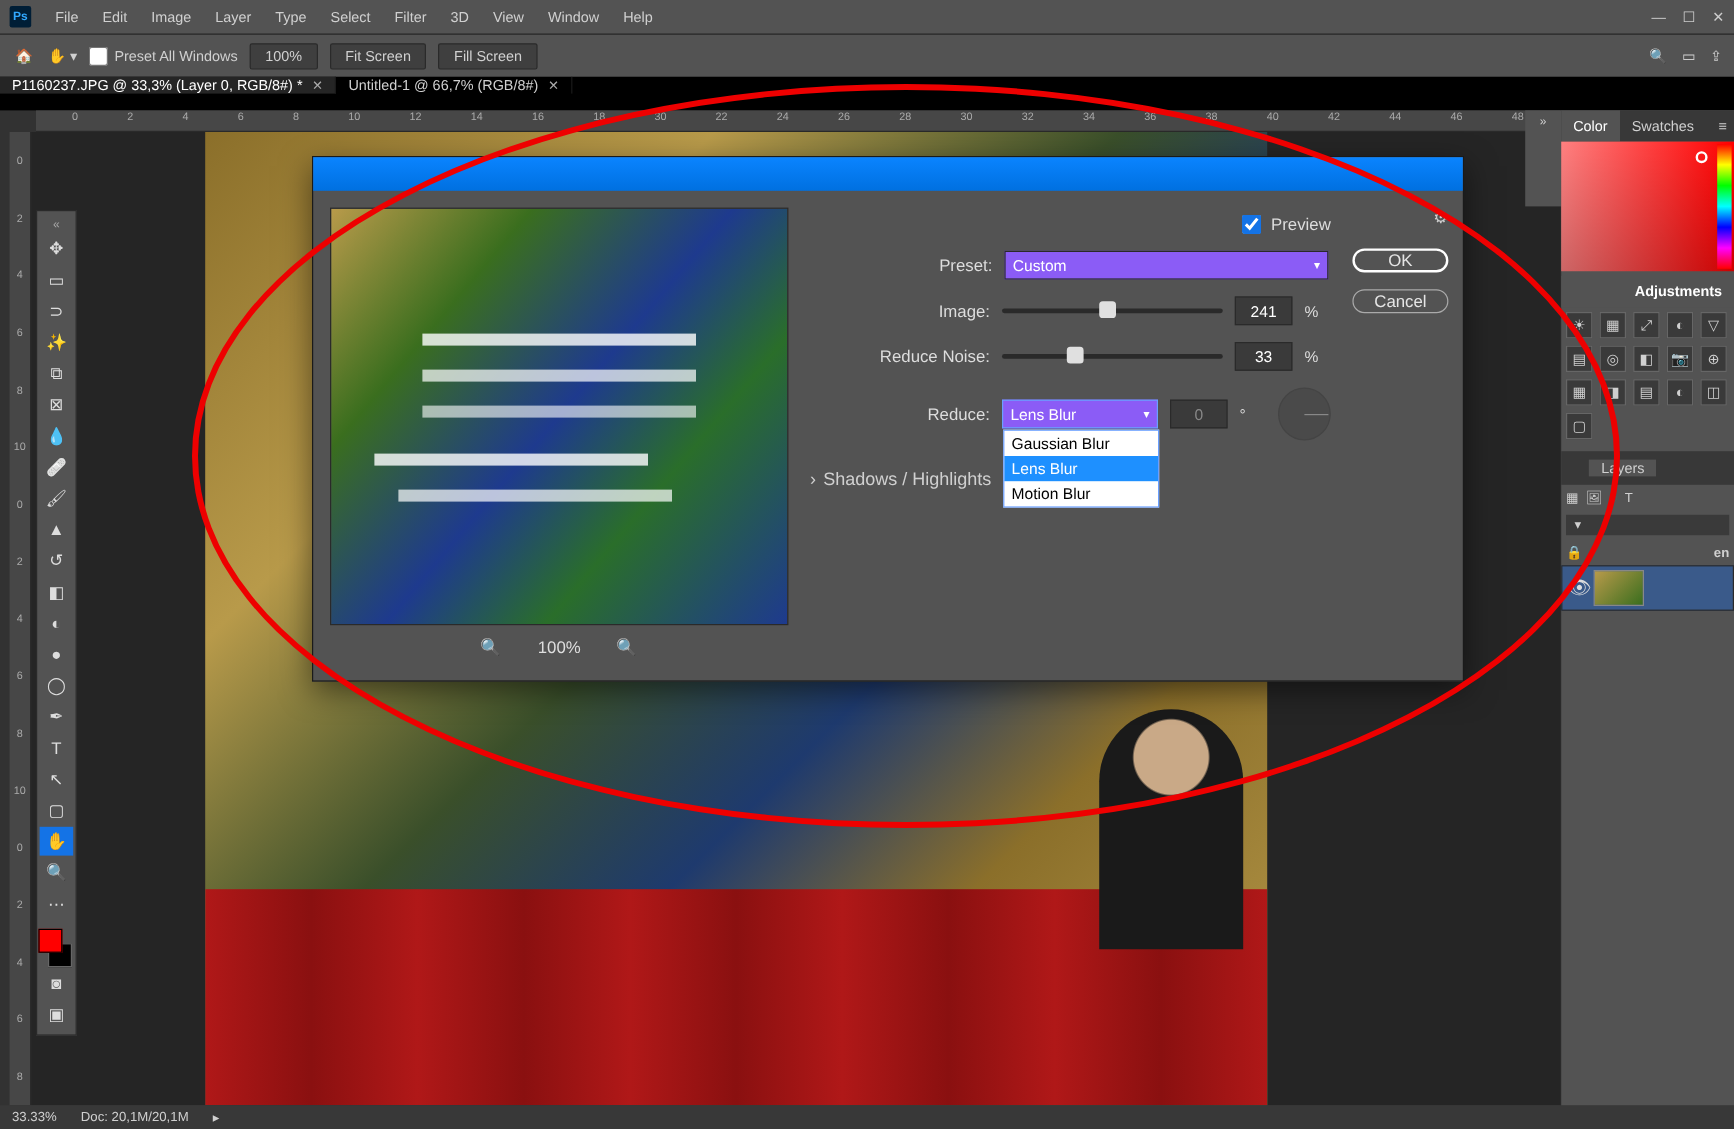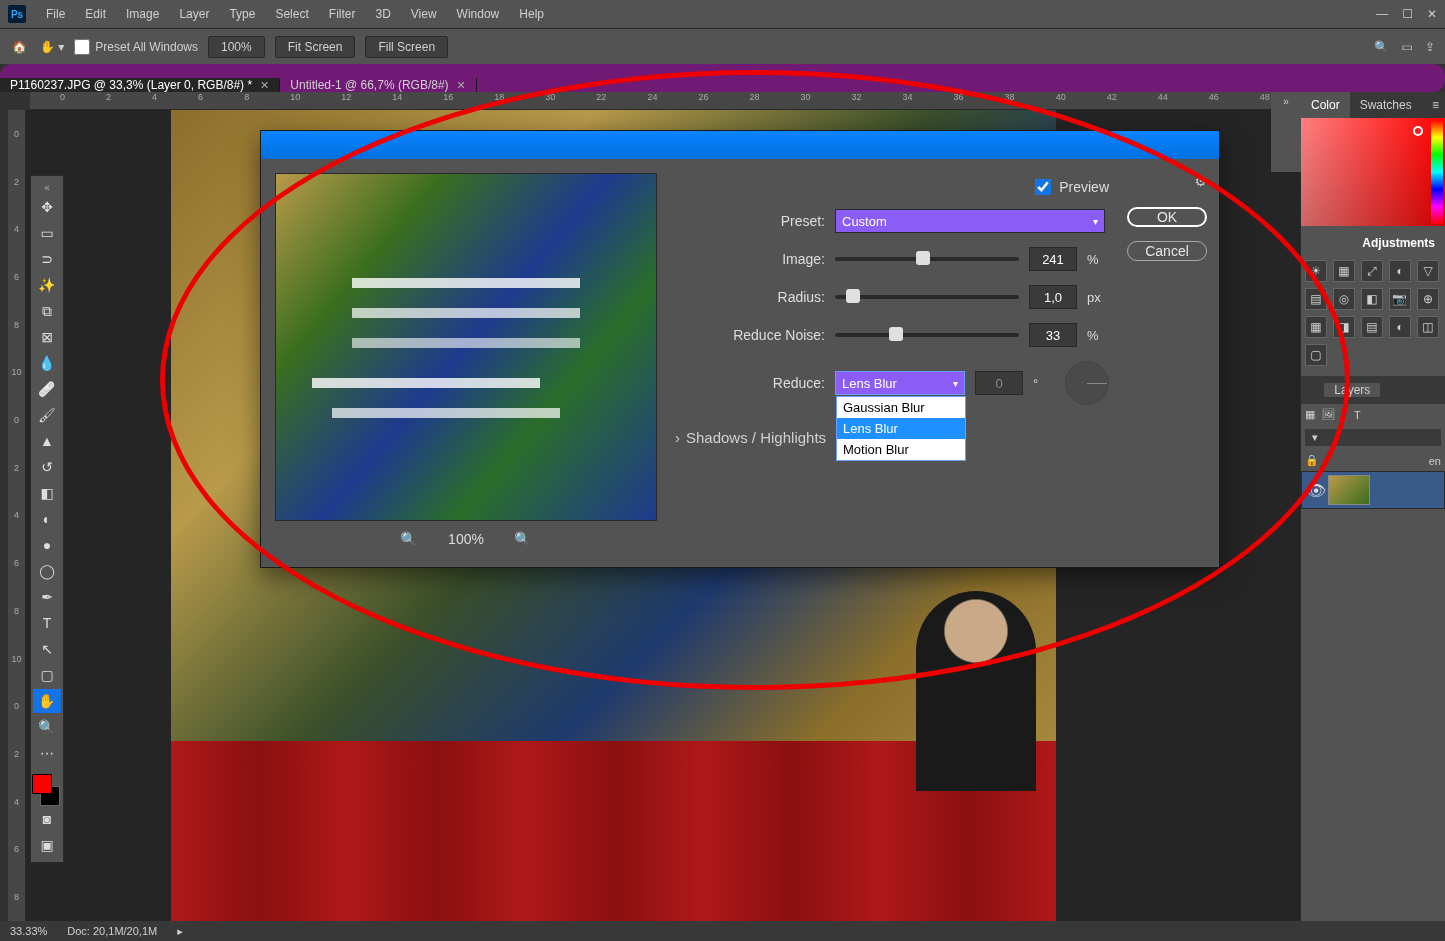--- a/index.html
+++ b/index.html
@@ -12,21 +12,21 @@
 .window-controls { margin-left: auto; display: flex; gap: 14px; color: #ccc; font-size: 12px; }
 
 
 .options-bar { height: 36px; background: #535353; border-top: 1px solid #2a2a2a; display: flex; align-items: center; padding: 0 10px; gap: 10px; font-size: 12px; }
 .home-icon { width: 20px; height: 20px; display:flex; align-items:center; justify-content:center; }
 .opt-btn { background: #3f3f3f; border: 1px solid #2a2a2a; padding: 3px 12px; border-radius: 2px; cursor: pointer; }
 .opt-check { display: flex; align-items: center; gap: 5px; }
 .right-icons { margin-left: auto; display: flex; gap: 12px; color: #ccc; }
 
 
-.doc-tabs { height: 28px; background: #701a75; display: flex; align-items: flex-end; font-size: 12px; border-radius: 12px; }
+.doc-tabs { height: 28px; background: #000000; display: flex; align-items: flex-start; font-size: 12px; }
 .doc-tab { padding: 0 10px; display: flex; align-items: center; gap: 8px; border-right: 1px solid #1a1a1a; }
 .doc-tab.active { background: #252525; color: #fff; }
 .doc-close { font-size: 11px; color: #aaa; cursor: pointer; }
 
 
 .ruler-top { position: absolute; top: 92px; left: 30px; right: 145px; height: 18px; background: #474747; border-bottom: 1px solid #2a2a2a; font-size: 9px; color: #aaa; display: flex; justify-content: space-between; padding: 0 30px; }
 .ruler-left { position: absolute; top: 110px; left: 8px; width: 18px; bottom: 20px; background: #474747; border-right: 1px solid #2a2a2a; font-size:9px; color:#aaa; display:flex; flex-direction:column; justify-content:space-around; align-items:center;}
 
 
 .canvas-area { position: absolute; top: 110px; left: 26px; right: 145px; bottom: 20px; background: #252525; }
@@ -65,21 +65,21 @@
 
 .dialog { position: absolute; top: 130px; left: 260px; width: 960px; height: 438px; background: #535353; border: 1px solid #1a1a1a; box-shadow: 0 8px 24px rgba(0,0,0,.5); }
 .dialog-title { height: 28px; background: linear-gradient(#0a84ff,#0070e0); }
 .dialog-body { display: flex; padding: 14px; gap: 18px; height: calc(100% - 28px);}
 .preview-col { display:flex; flex-direction:column; align-items:center;}
 .preview-img { width: 382px; height: 348px; background:linear-gradient(130deg,#b89a4a 0%,#3a6e1e 25%,#1e3a8e 50%,#2a6e2a 70%,#1e3a8e 100%); border:1px solid #2a2a2a; position:relative;}
 .preview-img::after{content:"";position:absolute;left:20%;top:30%;width:60%;height:10px;background:rgba(255,255,255,.8);box-shadow:0 30px 0 rgba(255,255,255,.7),0 60px 0 rgba(255,255,255,.6),-40px 100px 0 rgba(255,255,255,.8),-20px 130px 0 rgba(255,255,255,.7);}
 .preview-ctrl { display:flex; align-items:center; gap:30px; margin-top:10px; font-size:14px; color:#ddd;}
 .zoom-btn { cursor:pointer;}
 .controls-col { flex:1; display:flex; flex-direction:column; gap:14px; padding-top:6px;}
-.ctrl-row { display:flex; align-items:center; gap:10px; font-size:14px; color:#ddd;}
+.ctrl-row { display:flex; align-items:center; gap:10px; font-size:14px; color:#ddd;justify-content:center;}
 .ctrl-label { width:150px; text-align:right;}
 .slider { flex:1; height:4px; background:#2a2a2a; border-radius:2px; position:relative;}
 .slider .thumb { position:absolute; top:-6px; width:14px; height:14px; background:#e0e0e0; border-radius:3px; transform:translateX(-50%);}
 .num-input { width:48px; height:24px; background:#3a3a3a; border:1px solid #2a2a2a; color:#fff; text-align:center; font-size:13px;}
 .num-input.dis { color:#888;}
 .unit { width:22px; font-size:13px;}
 .select { width:130px; height:24px; background:#8b5cf6; border:1px solid #6a9fff; color:#fff; font-size:13px; padding:0 6px; display:flex; align-items:center; justify-content:space-between; position:relative;}
 .select.wide { width:270px; border:1px solid #2a2a2a;}
 .dd-arrow { font-size:10px;}
 .dropdown-list { position:absolute; top:24px; left:0; width:130px; background:#fff; border:1px solid #6a9fff; font-size:13px;}
@@ -283,21 +283,21 @@
       <span>▦</span>
       <span>🖼</span>
       <span>◐</span>
       <span>T</span>
     </div>
     <div style="padding:4px;display:flex;gap:4px;align-items:center;font-size:11px;">
       <span style="flex:1;background:#3a3a3a;padding:2px 4px;">&nbsp;▾</span>
     </div>
     <div style="padding:4px;display:flex;gap:6px;align-items:center;font-size:11px;">
       <span>🔒</span>
-      <span style="margin-left:auto;">en</span>
+      <span style="margin-left:auto;font-weight:bold;">en</span>
     </div>
     <div class="layer-row">
       <span class="eye-icon">👁</span>
       <div class="layer-thumb"></div>
     </div>
   </div>
 </div>
 
 <div class="dialog">
   <div class="dialog-title"></div>
@@ -329,28 +329,20 @@
 
       <div class="ctrl-row">
         <span class="ctrl-label">Image:</span>
         <div class="slider">
             <div class="thumb" style="left:48%"></div>
           </div>
         <input class="num-input" value="241" style="">
         <span class="unit">%</span>
       </div>
 
-      <div class="ctrl-row">
-        <span class="ctrl-label">Radius:</span>
-        <div class="slider">
-            <div class="thumb" style="left:10%"></div>
-          </div>
-        <input class="num-input" value="1,0" style="">
-        <span class="unit">px</span>
-      </div>
 
       <div class="ctrl-row">
         <span class="ctrl-label">Reduce Noise:</span>
         <div class="slider">
             <div class="thumb" style="left:33%"></div>
           </div>
         <input class="num-input" value="33" style="">
         <span class="unit">%</span>
       </div>
 

